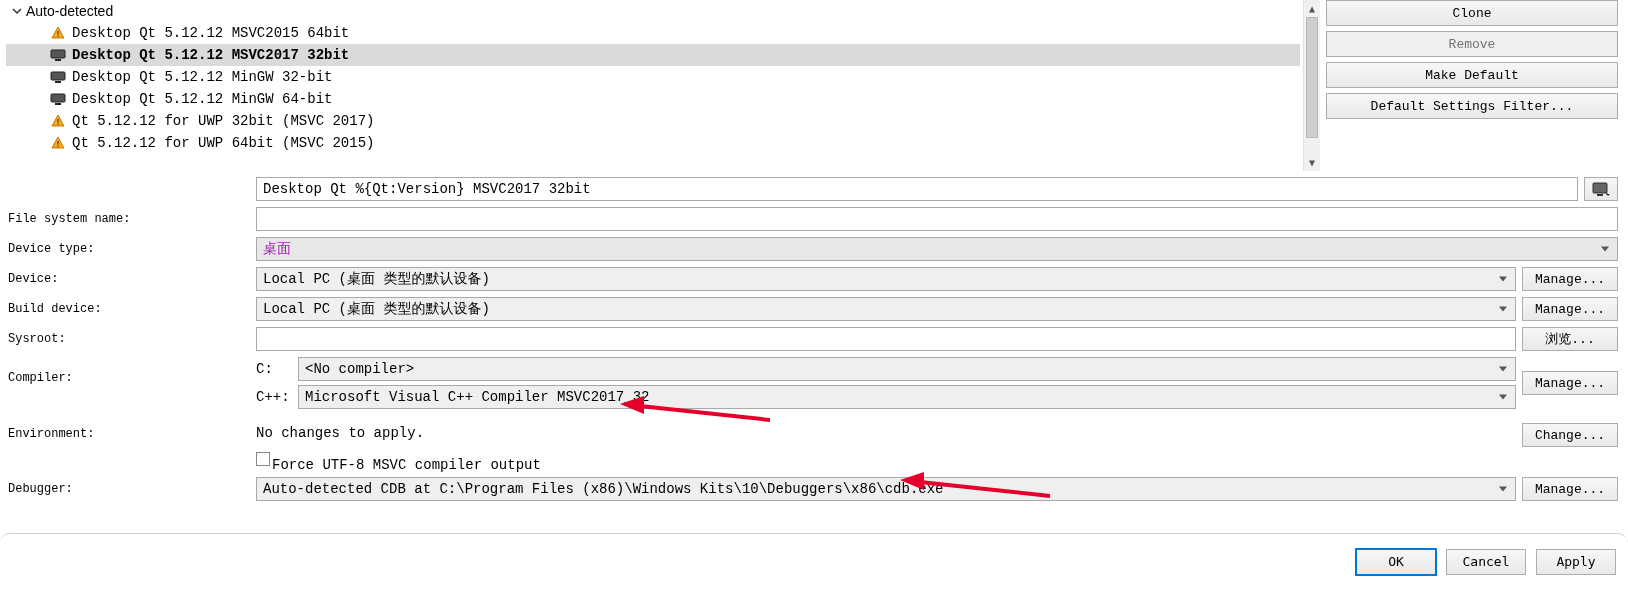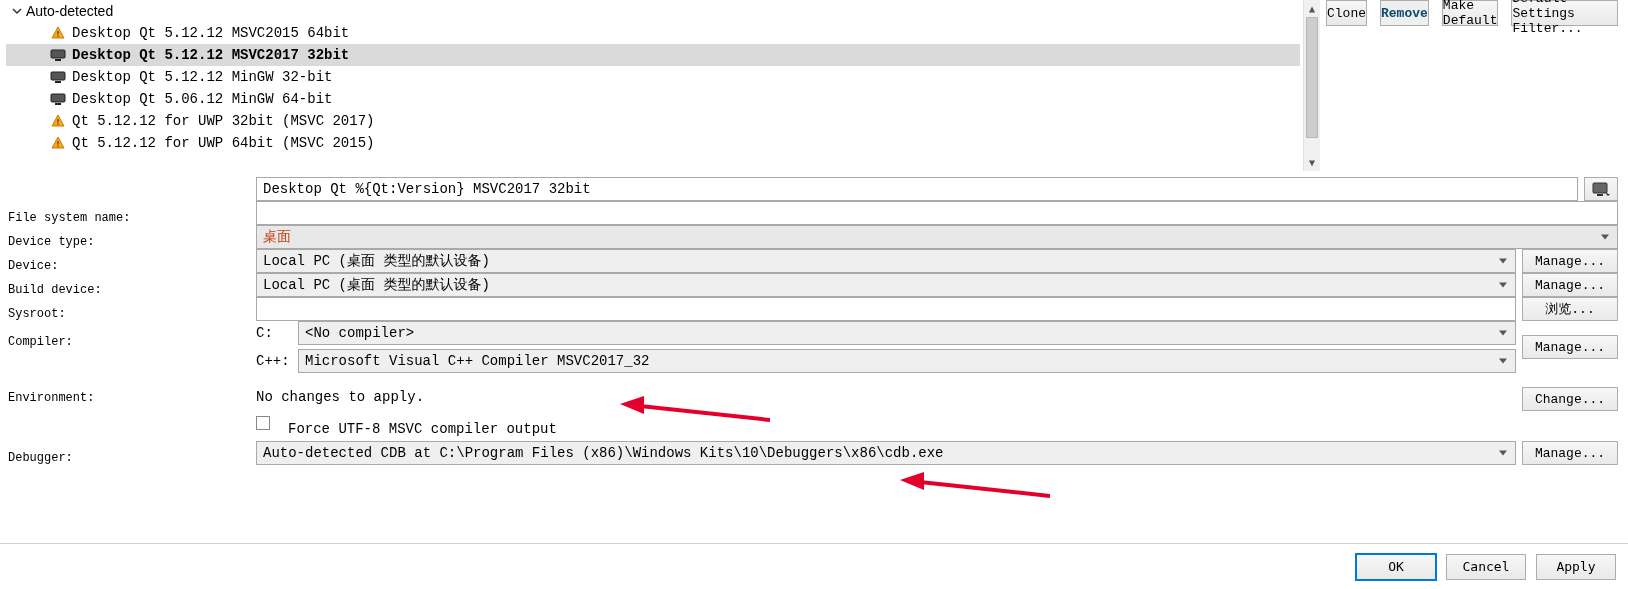--- a/index.html
+++ b/index.html
@@ -73,41 +73,42 @@
   position:absolute; left:2px; right:2px; top:0;
   height: 88%;
   background:#cdcdcd;
   border:1px solid #b8b8b8;
 }
 
 .right-buttons {
   width: 308px;
   padding: 0 10px 0 6px;
   display: flex;
-  gap: 13px;
+  flex-direction: column;
+  gap: 5px;
 }
 .qt-button {
   height: 26px;
   background: linear-gradient(#f7f7f7,#e9e9e9);
   border: 1px solid #adadad;
   font-family: "Consolas","Courier New", monospace;
   font-size: 13px;
   display:flex; align-items:center; justify-content:center;
   cursor: pointer;
 }
-.qt-button.disabled { color:#0c4a6e; background:#efefef; cursor:default;font-weight:bold; }
+.qt-button.disabled { color:#737373; background:#efefef; cursor:default; }
 
 
 .details {
   padding: 6px 10px 2px 6px;
 }
 .form-row {
   display: flex;
-  align-items: flex-end;
-  margin-bottom: 0;
+  align-items: center;
+  margin-bottom: 6px;
 }
 .form-row.tall { align-items: flex-start; margin-bottom: 4px; }
 .form-label {
   width: 250px;
   font-family: "Consolas","Courier New", monospace;
   font-size: 12px;
   padding-left: 2px;
 }
 .form-field { flex:1; display:flex; align-items:center; gap:6px; }
 .qt-input, .qt-select {
@@ -118,21 +119,21 @@
   font-family: "Consolas","Courier New", monospace;
   font-size: 14px;
   flex: 1;
   display:flex; align-items:center;
   position: relative;
 }
 .qt-select {
   background: #efefef;
   padding-right: 24px;
 }
-.qt-select.disabled { color:#c2410c; background:#e8e8e8; }
+.qt-select.disabled { color:#a21caf; background:#e8e8e8; }
 .qt-select::after {
   content:"";
   position:absolute; right:8px; top:50%;
   width:0; height:0;
   border-left:4px solid transparent;
   border-right:4px solid transparent;
   border-top:5px solid #555;
   transform: translateY(-50%);
 }
 .small-btn {
@@ -154,39 +155,40 @@
 }
 
 .compiler-block, .env-block {
   flex:1;
   display:flex; flex-direction:column; gap:4px;
 }
 .comp-line { display:flex; align-items:center; gap:8px; }
 .comp-sub-label { width:34px; font-family:"Consolas","Courier New",monospace; font-size:14px; text-align:left; }
 
 .env-text { font-family:"Consolas","Courier New",monospace; font-size:14px;margin-top:12px; }
-.checkbox-row { display:flex; align-items:center; gap:18px; }
+.checkbox-row { display:flex; align-items:center; gap:2px; }
 .qt-checkbox {
   width:14px; height:14px;
   border:1px solid #888;
   background:#fff;
 }
 
 
 .bottom-bar {
   position:absolute;
   left:0; right:0; bottom:0;
-  height: 46px;
+  height: 56px;
   border-top:1px solid #d0d0d0;
   background:#fff;
   display:flex;
   align-items:center;
   justify-content:flex-end;
   padding: 0 12px;
   gap: 10px;
+  border-radius: 10px;
 }
 .bottom-btn {
   width: 80px;
   height: 26px;
   background: linear-gradient(#f7f7f7,#e9e9e9);
   border:1px solid #adadad;
   font-size:13px;
   display:flex; align-items:center; justify-content:center;
   cursor:pointer;
 }
@@ -238,21 +240,21 @@
             </span>
             <span class="label">Desktop Qt 5.12.12 MinGW 32-bit</span>
           </div>
           <div class="tree-row kit">
             <span class="kit-icon">
               <svg width="16" height="12" viewBox="0 0 16 12">
                 <rect x="1" y="1" width="14" height="8" rx="1" fill="#555" stroke="#222"></rect>
                 <rect x="5" y="10" width="6" height="2" fill="#222"></rect>
               </svg>
             </span>
-            <span class="label">Desktop Qt 5.06.12 MinGW 64-bit</span>
+            <span class="label">Desktop Qt 5.12.12 MinGW 64-bit</span>
           </div>
           <div class="tree-row kit">
             <span class="kit-icon">
               <svg width="14" height="14" viewBox="0 0 14 14">
                 <path d="M7 1 L13 12 L1 12 Z" fill="#f5a623" stroke="#c77d00"></path>
                 <rect x="6.3" y="5" width="1.4" height="3.5" fill="#7a4a00"></rect>
                 <rect x="6.3" y="9.5" width="1.4" height="1.4" fill="#7a4a00"></rect>
               </svg>
             </span>
             <span class="label">Qt 5.12.12 for UWP 32bit (MSVC 2017)</span>

